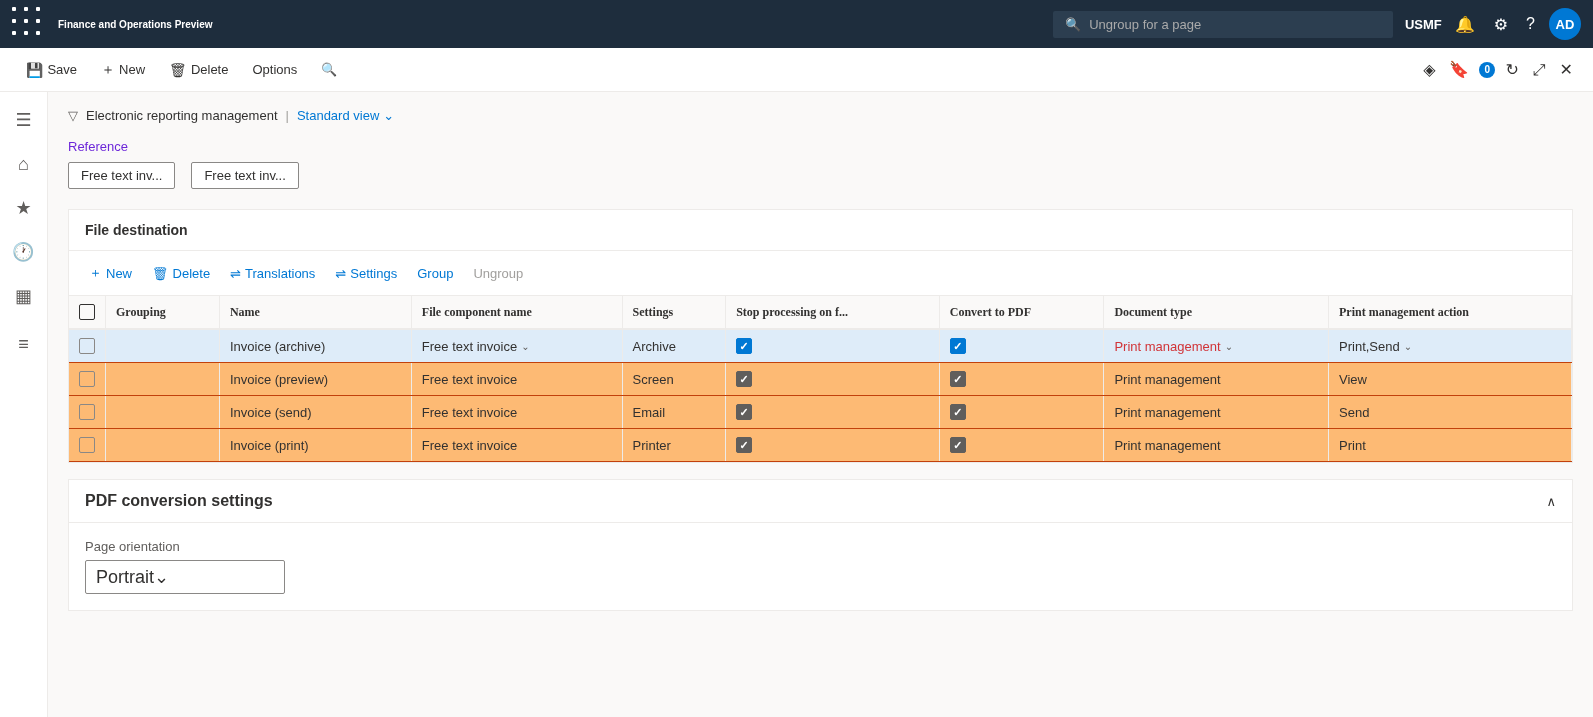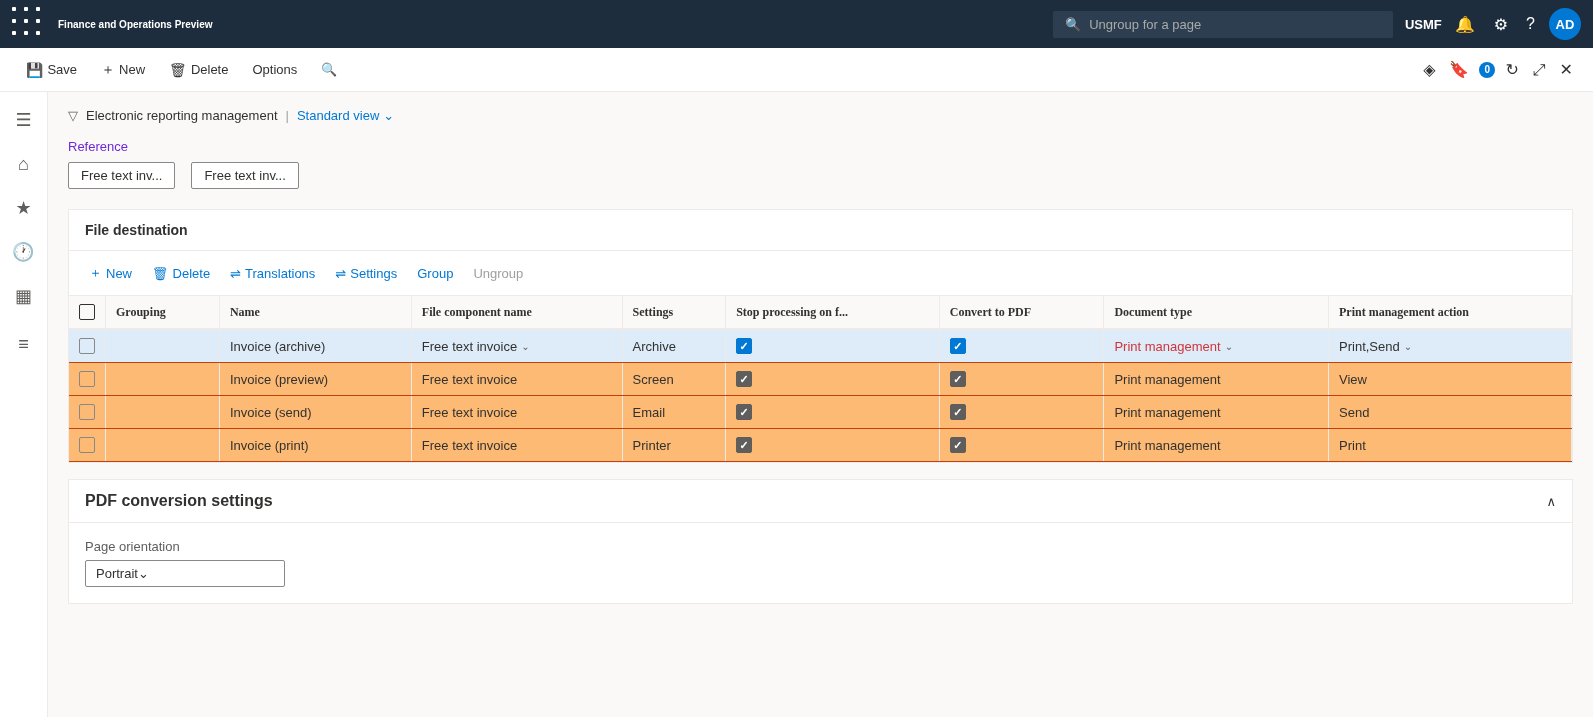--- a/index.html
+++ b/index.html
@@ -150,21 +150,21 @@
     
     .pdf-section { background: #fff; border: 1px solid #edebe9; }
     .pdf-section-header { display:flex; justify-content:space-between; align-items:center; padding: 12px 16px; border-bottom: 1px solid #edebe9; cursor:pointer; }
     .pdf-section-header .title { font-size:16px; font-weight:600; }
     .pdf-inner { padding: 16px; }
     .field-label { font-size:13px; color:#605e5c; margin-bottom:6px; }
     .select-field {
       border: 1px solid #8a8886;
       background: #fff;
       padding: 5px 10px;
-      font-size: 13px;
+      font-size: 18px;
       width: 200px;
       display: flex;
       align-items: center;
       justify-content: flex-start;
       cursor: pointer;
       border-radius: 2px;
     }
 
     
     .notif-badge { background: #0078d4; border-radius: 50%; width:16px; height:16px; display:flex; align-items:center; justify-content:center; font-size:10px; color:#fff; font-weight:700; }

